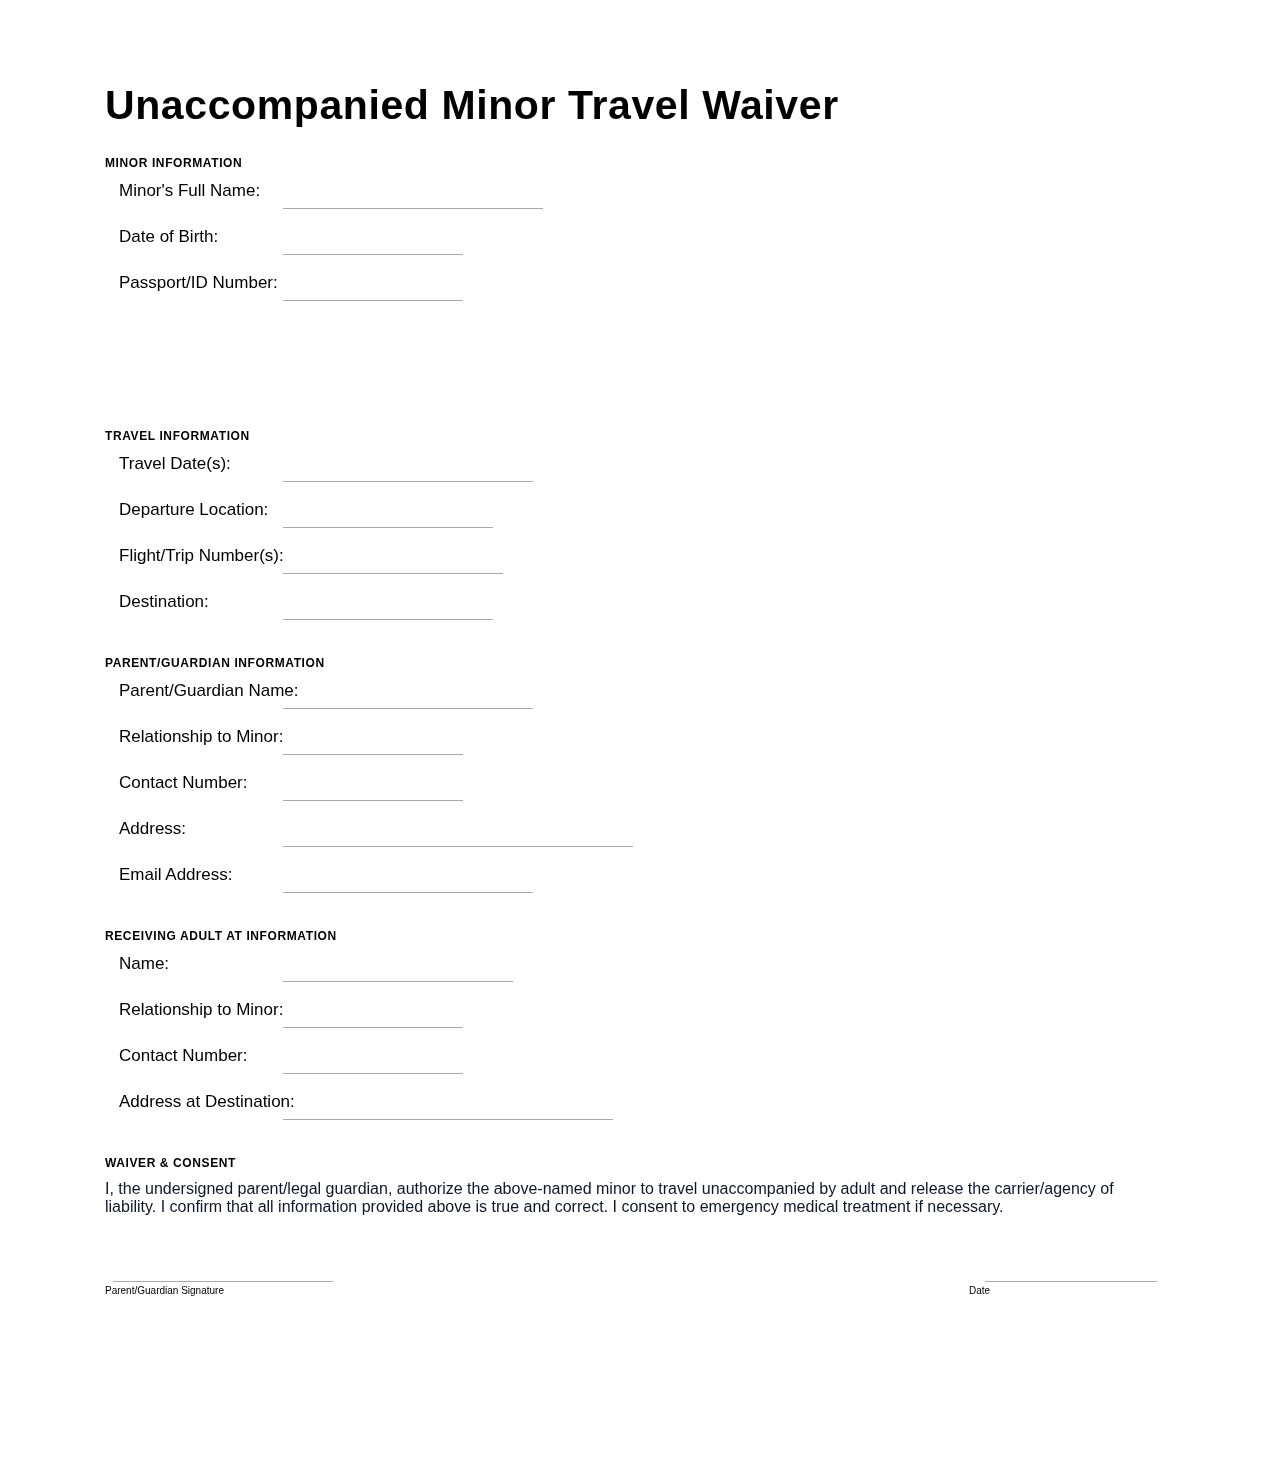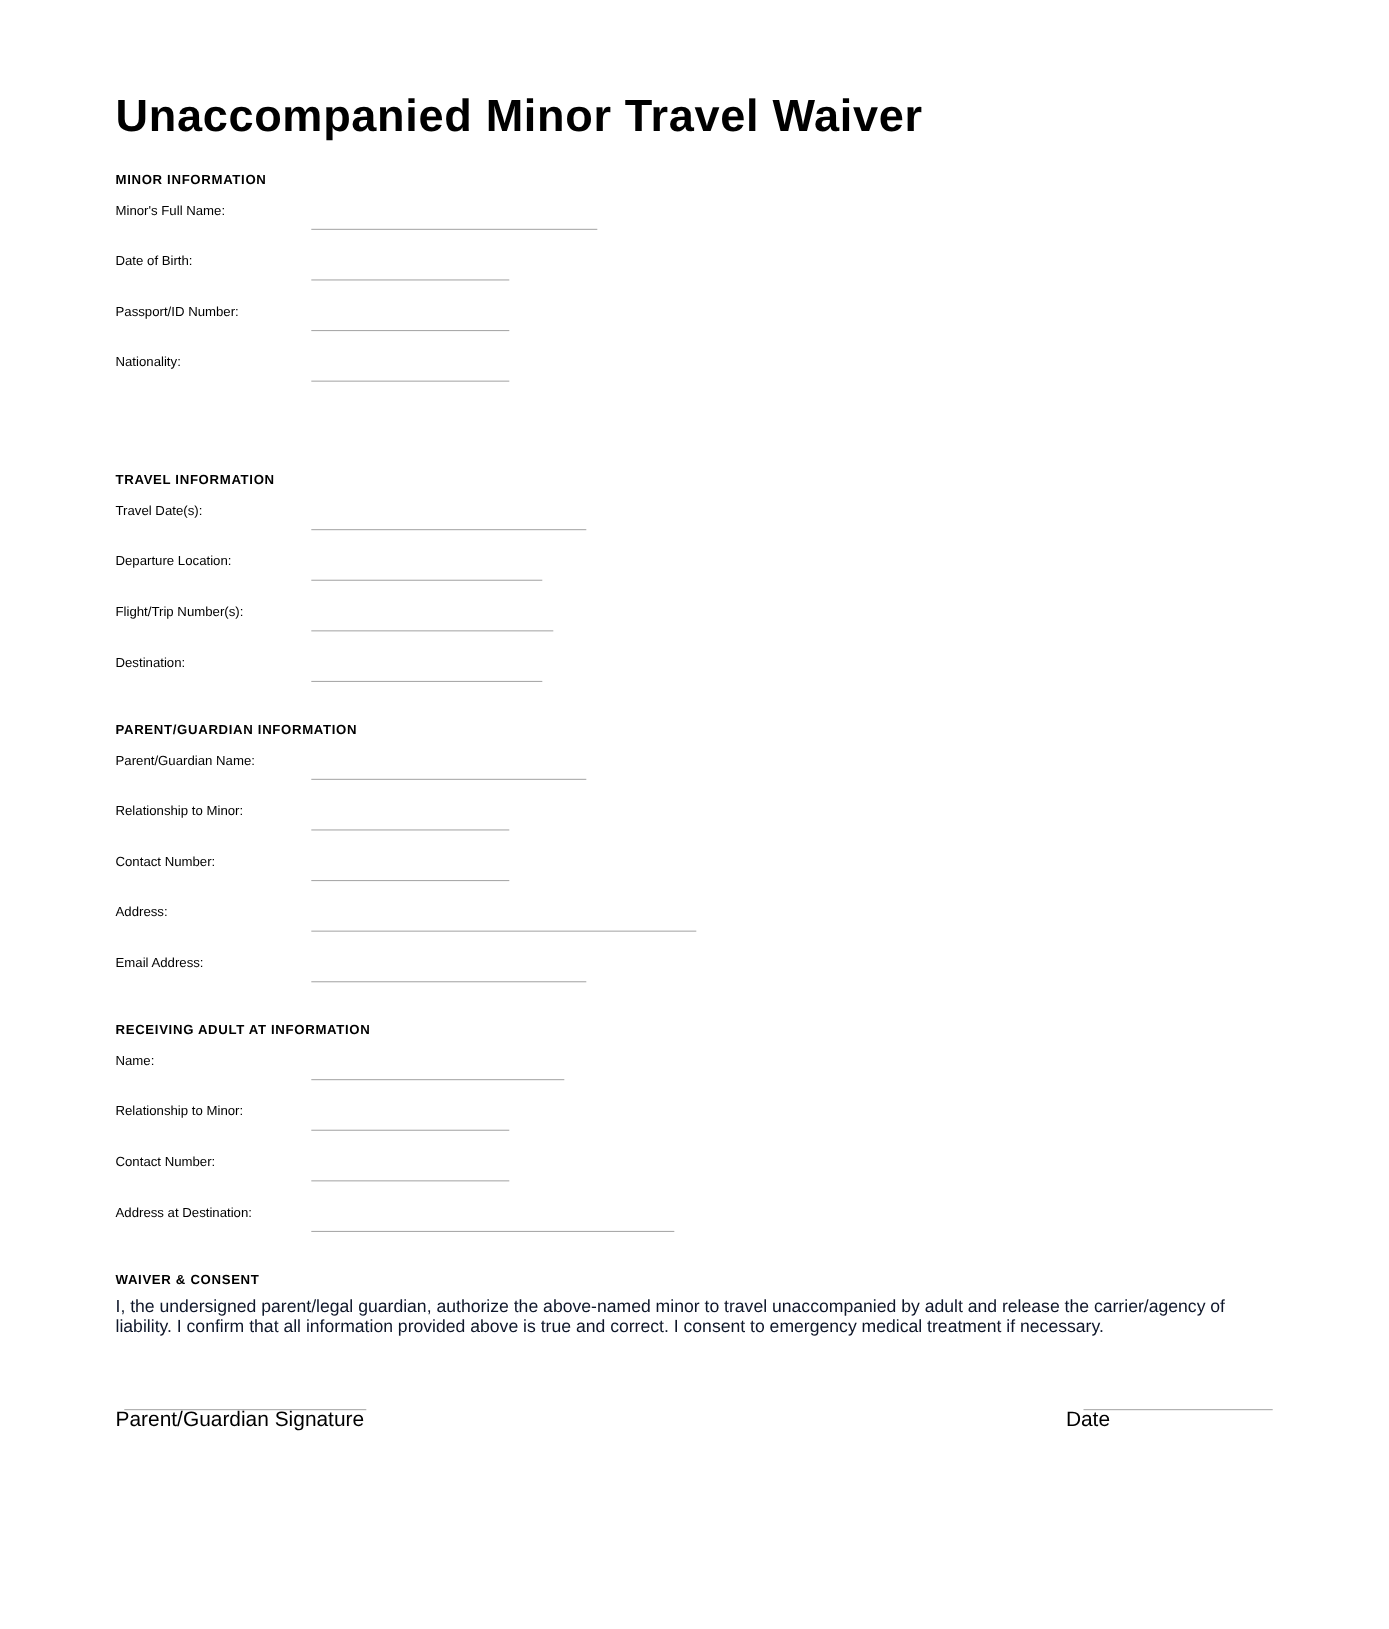--- a/index.html
+++ b/index.html
@@ -2,50 +2,46 @@
 <html><head>
 <meta charset="utf-8">
 <style>
   html, body { margin:0; padding:0; background:#ffffff; }
   body { width:1263px; height:1481px; position:relative; font-family:"Liberation Sans", sans-serif; color:#000; }
   .page { position:absolute; left:105px; top:0; width:1052px; }
   h1 { position:absolute; top:82px; left:0; margin:0; font-size:41px; font-weight:bold; letter-spacing:0.6px; white-space:nowrap; }
   .section { position:absolute; left:0; width:1052px; }
   .section h2 { margin:0; font-size:12px; font-weight:bold; letter-spacing:0.6px; line-height:22px; white-space:nowrap; }
   .row { position:relative; height:46px; }
-  .row .label { position:absolute; left:0; top:0; font-size:12px; line-height:18px; white-space:nowrap; }
+  .row .label { position:absolute; left:14px; top:0; font-size:17px; line-height:18px; white-space:nowrap; }
   .row .line { position:absolute; left:178px; top:26px; height:0; border-bottom:1px solid #aaaaaa; }
   .consent { margin-top:6px; font-size:16px; line-height:18px; color:#0f172a; width:1052px; }
   .sig { position:absolute; top:1281px; }
   .sig .sline { height:0; border-bottom:1px solid #aaaaaa; }
-  .sig .slabel { font-size:19px; line-height:18px; margin-top:0; white-space:nowrap; }
+  .sig .slabel { font-size:10px; line-height:18px; margin-top:0; white-space:nowrap; }
 </style>
 </head>
 <body>
 
 <div class="page">
   <h1>Unaccompanied Minor Travel Waiver</h1>
 
   <div class="section" style="top:152px;">
     <h2>MINOR INFORMATION</h2>
     <div style="height:8px"></div>
     <div class="row">
       <span class="label">Minor's Full Name:</span>
       <div class="line" style="width:260px"></div>
     </div>
     <div class="row">
       <span class="label">Date of Birth:</span>
       <div class="line" style="width:180px"></div>
     </div>
     <div class="row">
       <span class="label">Passport/ID Number:</span>
-      <div class="line" style="width:180px"></div>
-    </div>
-    <div class="row">
-      <span class="label">Nationality:</span>
       <div class="line" style="width:180px"></div>
     </div>
   </div>
 
   <div class="section" style="top:425px;">
     <h2>TRAVEL INFORMATION</h2>
     <div style="height:8px"></div>
     <div class="row">
       <span class="label">Travel Date(s):</span>
       <div class="line" style="width:250px"></div>

